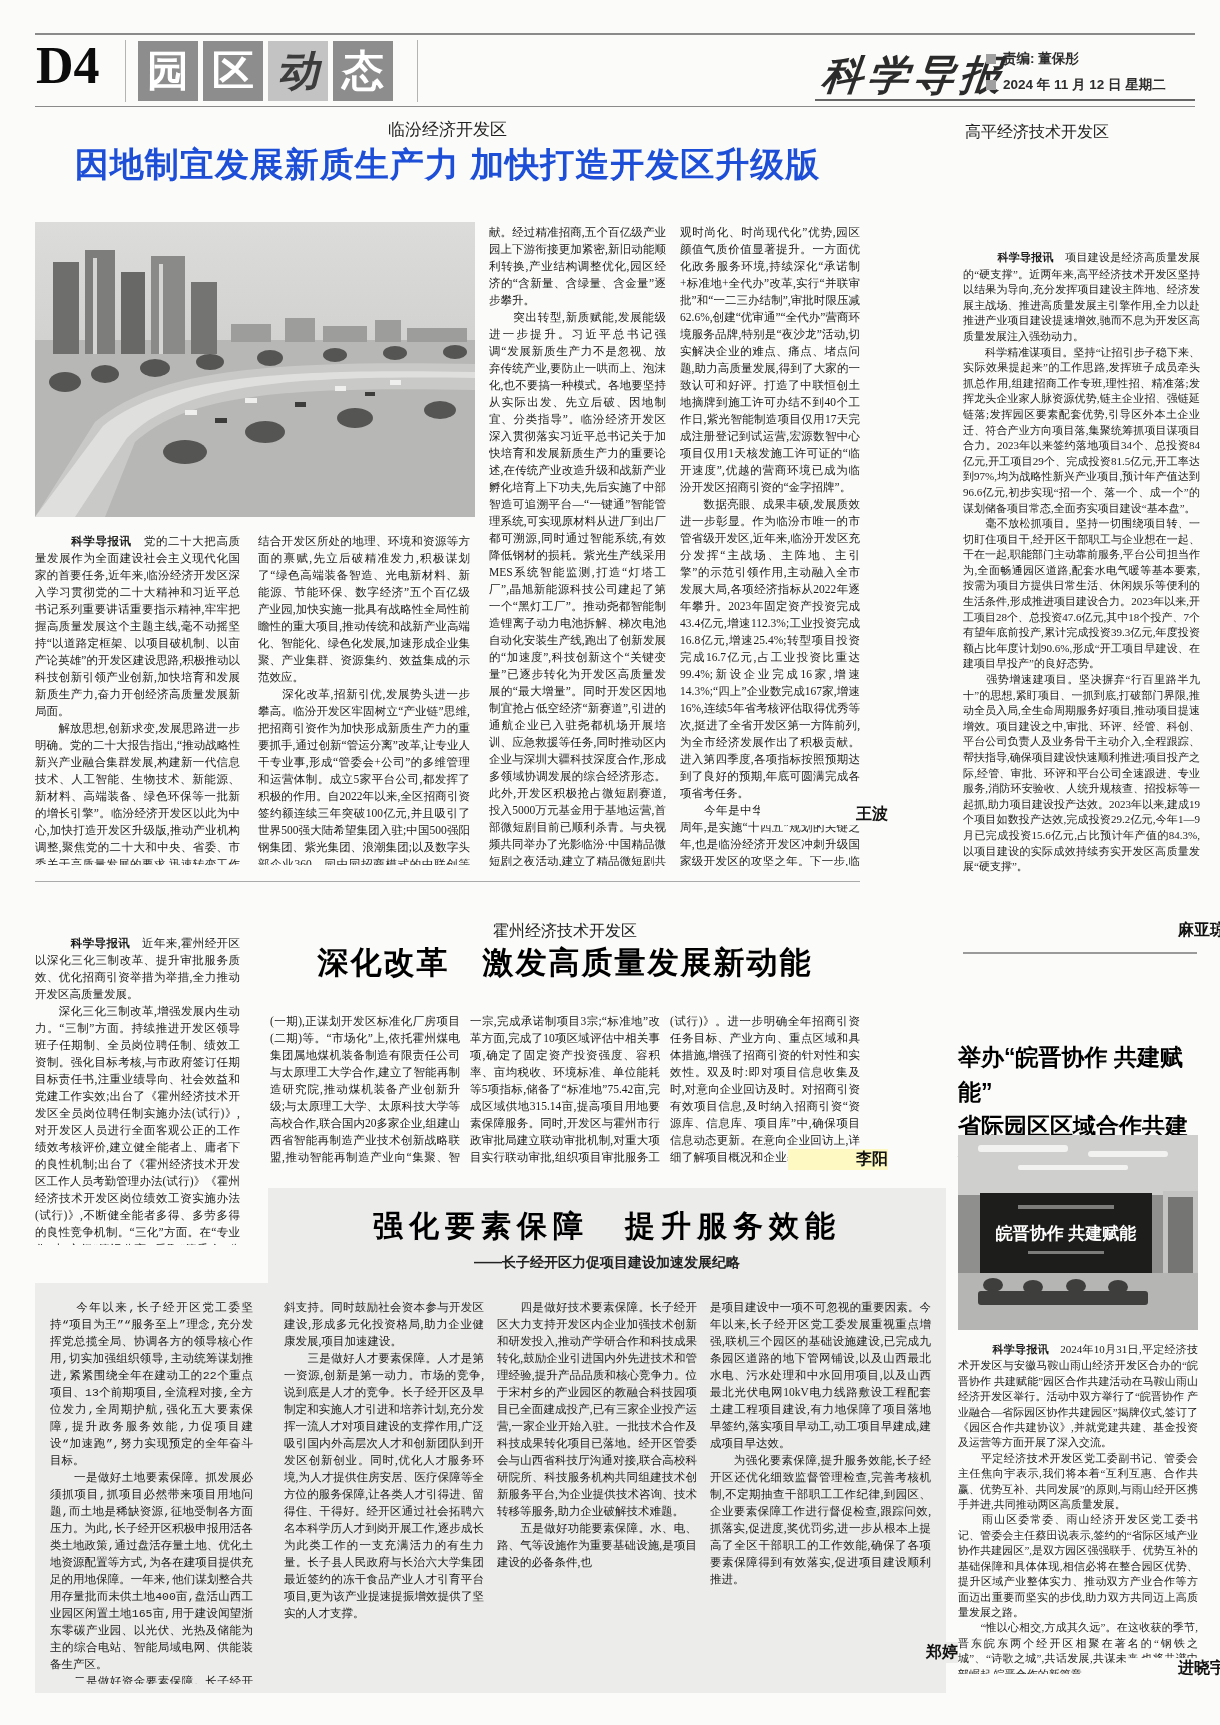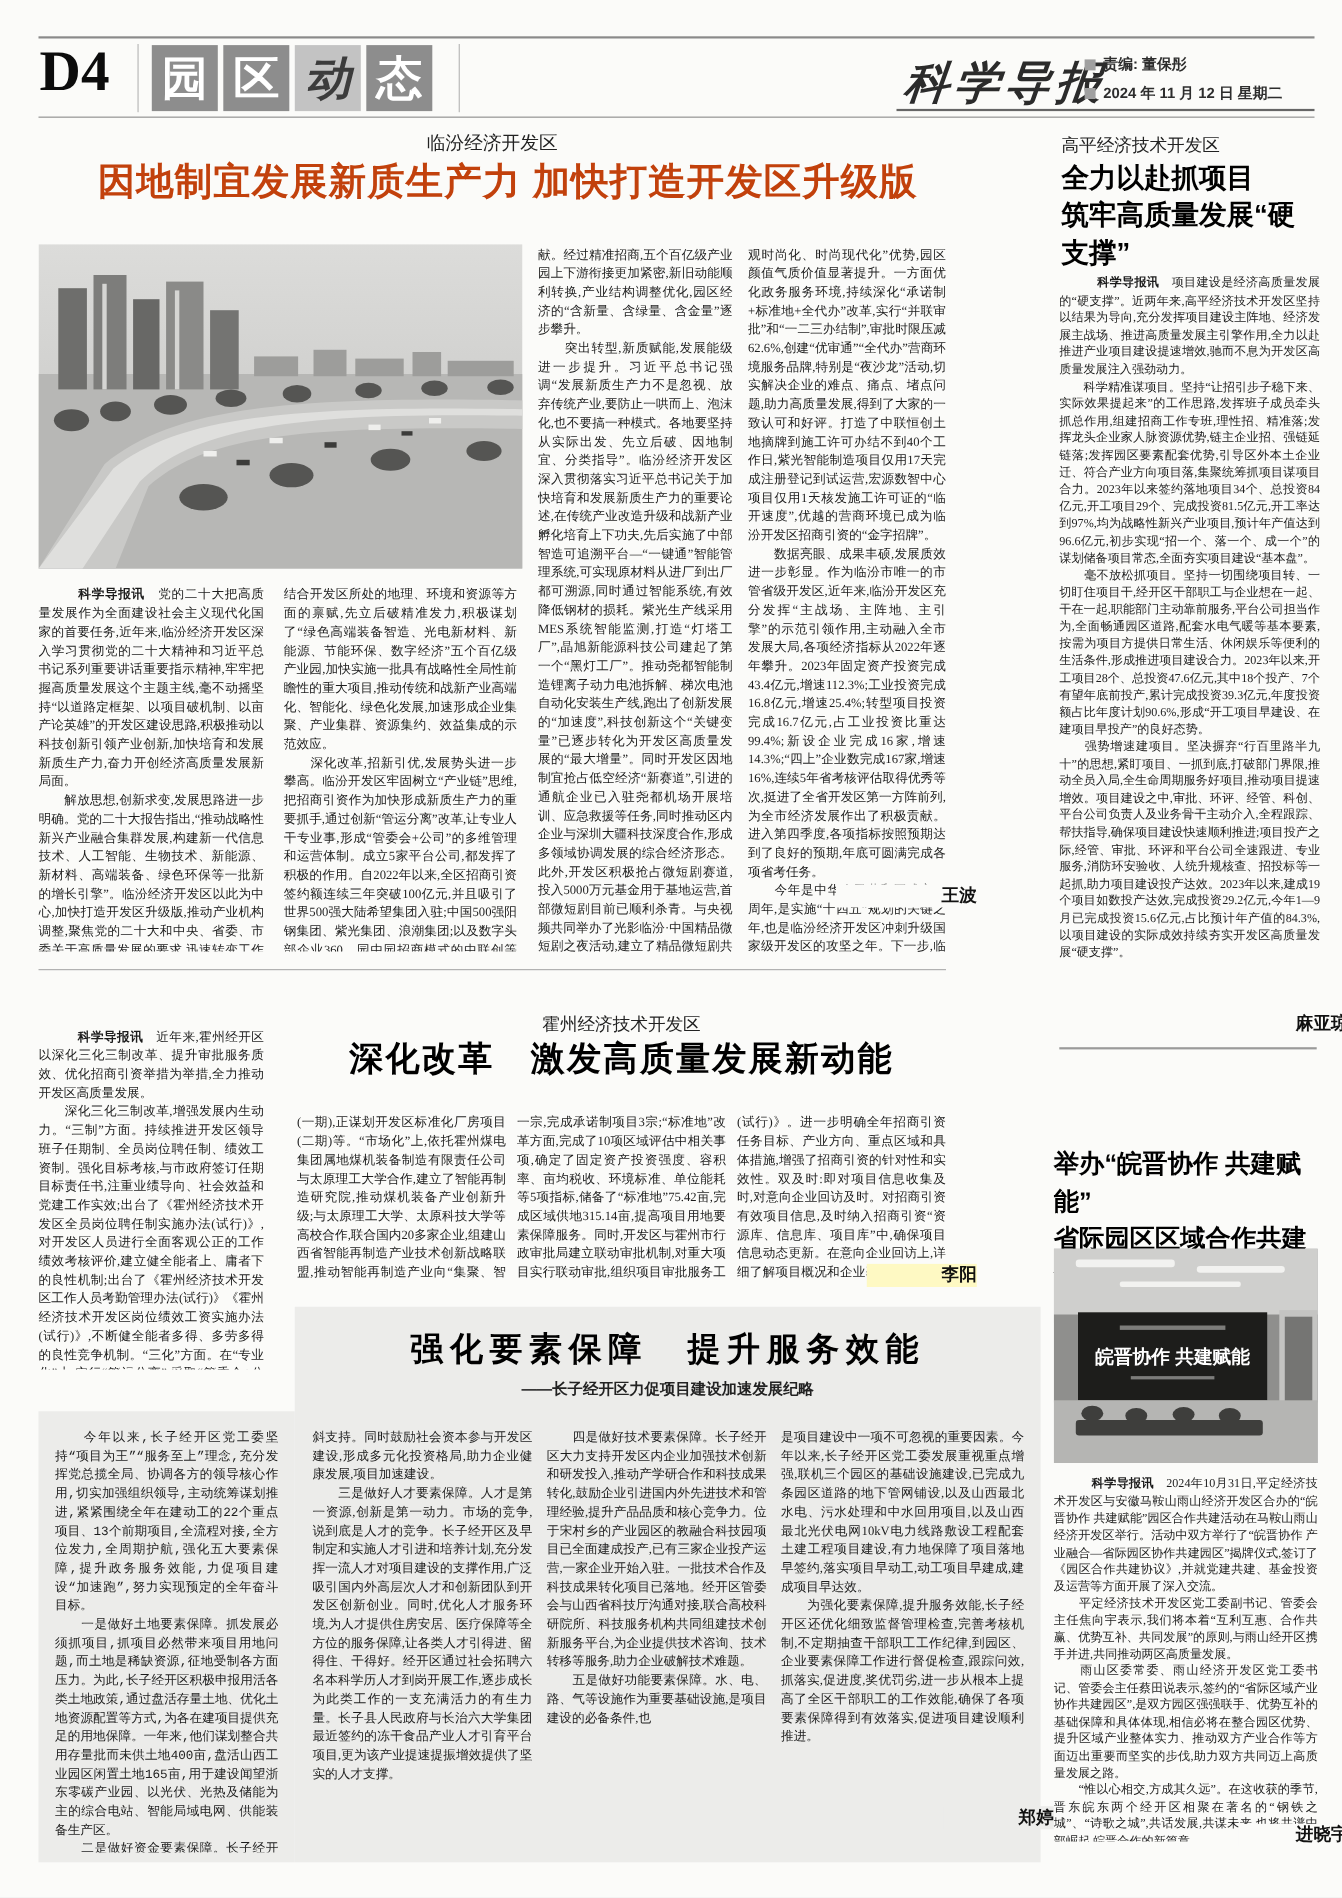--- a/index.html
+++ b/index.html
@@ -21,22 +21,22 @@
   .hmeta .row{display:flex;align-items:center;gap:7px;margin-bottom:8px;}
   .sq{width:10px;height:10px;background:#a0a0a0;display:inline-block;}
   
   .coltext{font-size:11.5px;line-height:17px;text-align:justify;overflow:hidden;
            white-space:pre-wrap;color:#1c1c1c;}
   .agency{font-weight:bold;font-family:Liberation Mono, monospace;padding-left:12px;}
   .byline{font-size:16px;font-weight:bold;font-family:"Liberation Sans",sans-serif;text-align:right;color:#111;padding-left:28px;}
   .kicker{font-family:Liberation Mono, monospace;color:#222;}
   
   .lf-kicker{left:35px;top:118px;width:825px;text-align:center;font-size:17px;}
-  .lf-headline{left:39px;top:142px;width:845px;text-align:center;font-size:34px;font-weight:900;
-               font-family:"Liberation Sans",sans-serif;color:#c2410c;letter-spacing:1px;}
+  .lf-headline{left:25px;top:142px;width:845px;text-align:center;font-size:34px;font-weight:900;
+               font-family:"Liberation Sans",sans-serif;color:#1d4ed8;letter-spacing:1px;}
   .lf-photo{left:35px;top:222px;width:440px;height:295px;}
   .lf-col1{left:35px;top:533px;width:205px;height:332px;}
   .lf-col2{left:258px;top:533px;width:212px;height:332px;}
   .lf-col3{left:489px;top:224px;width:177px;height:642px;}
   .lf-col4{left:680px;top:224px;width:180px;height:642px;}
   .lf-byline{left:760px;top:804px;width:100px;background:#fbfbf9;}
   .div1{left:35px;top:881px;width:825px;height:1px;}
   
   .gp-kicker{left:965px;top:122px;font-size:16px;}
   .gp-headline{left:965px;top:146px;width:235px;font-size:25px;font-weight:bold;line-height:1.35;
@@ -165,24 +165,20 @@
 　　深化改革,招新引优,发展势头进一步攀高。临汾开发区牢固树立“产业链”思维,把招商引资作为加快形成新质生产力的重要抓手,通过创新“管运分离”改革,让专业人干专业事,形成“管委会+公司”的多维管理和运营体制。成立5家平台公司,都发挥了积极的作用。自2022年以来,全区招商引资签约额连续三年突破100亿元,并且吸引了世界500强大陆希望集团入驻;中国500强阳钢集团、紫光集团、浪潮集团;以及数字头部企业360、园中园招商模式的中联创等一大批行业领军企业入驻,为全区乃至全市经济发展作出突出贡</div>
   <div class="abs coltext lf-col3">献。经过精准招商,五个百亿级产业园上下游衔接更加紧密,新旧动能顺利转换,产业结构调整优化,园区经济的“含新量、含绿量、含金量”逐步攀升。
 　　突出转型,新质赋能,发展能级进一步提升。习近平总书记强调“发展新质生产力不是忽视、放弃传统产业,要防止一哄而上、泡沫化,也不要搞一种模式。各地要坚持从实际出发、先立后破、因地制宜、分类指导”。临汾经济开发区深入贯彻落实习近平总书记关于加快培育和发展新质生产力的重要论述,在传统产业改造升级和战新产业孵化培育上下功夫,先后实施了中部智造可追溯平台—“一键通”智能管理系统,可实现原材料从进厂到出厂都可溯源,同时通过智能系统,有效降低钢材的损耗。紫光生产线采用MES系统智能监测,打造“灯塔工厂”,晶旭新能源科技公司建起了第一个“黑灯工厂”。推动尧都智能制造锂离子动力电池拆解、梯次电池自动化安装生产线,跑出了创新发展的“加速度”,科技创新这个“关键变量”已逐步转化为开发区高质量发展的“最大增量”。同时开发区因地制宜抢占低空经济“新赛道”,引进的通航企业已入驻尧都机场开展培训、应急救援等任务,同时推动区内企业与深圳大疆科技深度合作,形成多领域协调发展的综合经济形态。此外,开发区积极抢占微短剧赛道,投入5000万元基金用于基地运营,首部微短剧目前已顺利杀青。与央视频共同举办了光影临汾·中国精品微短剧之夜活动,建立了精品微短剧共创点,以高质量微短剧创作为抓手,助力临汾市文化事业作出积极贡献。</div>
   <div class="abs coltext lf-col4">观时尚化、时尚现代化”优势,园区颜值气质价值显著提升。一方面优化政务服务环境,持续深化“承诺制+标准地+全代办”改革,实行“并联审批”和“一二三办结制”,审批时限压减62.6%,创建“优审通”“全代办”营商环境服务品牌,特别是“夜沙龙”活动,切实解决企业的难点、痛点、堵点问题,助力高质量发展,得到了大家的一致认可和好评。打造了中联恒创土地摘牌到施工许可办结不到40个工作日,紫光智能制造项目仅用17天完成注册登记到试运营,宏源数智中心项目仅用1天核发施工许可证的“临开速度”,优越的营商环境已成为临汾开发区招商引资的“金字招牌”。
 　　数据亮眼、成果丰硕,发展质效进一步彰显。作为临汾市唯一的市管省级开发区,近年来,临汾开发区充分发挥“主战场、主阵地、主引擎”的示范引领作用,主动融入全市发展大局,各项经济指标从2022年逐年攀升。2023年固定资产投资完成43.4亿元,增速112.3%;工业投资完成16.8亿元,增速25.4%;转型项目投资完成16.7亿元,占工业投资比重达99.4%;新设企业完成16家,增速14.3%;“四上”企业数完成167家,增速16%,连续5年省考核评估取得优秀等次,挺进了全省开发区第一方阵前列,为全市经济发展作出了积极贡献。进入第四季度,各项指标按照预期达到了良好的预期,年底可圆满完成各项省考任务。
 　　今年是中华人民共和国成立75周年,是实施“十四五”规划的关键之年,也是临汾经济开发区冲刺升级国家级开发区的攻坚之年。下一步,临汾开发区将坚决贯彻落实党的二十届三中全会各项决策部署,深入学习贯彻习近平总书记关于发展新质生产力的重要论述,牢牢把握高质量发展这个首要任务,围绕年初制定的经济目标,大力发展以高技术、高效能、高质量为特征的生产力,把产业做大做强,不断提升核心竞争力,蓄势而上,奋楫争先,在推动高质量发展全面提质提速的进程中交出一份亮丽的临汾答卷。</div>
   <div class="abs byline lf-byline">王波</div>
   <div class="abs rule div1" style="background:#aaa;"></div>
 
   <div class="abs kicker gp-kicker">高平经济技术开发区</div>
-  <div class="abs gp-headline">
-    <div>全力以赴抓项目</div>
-    <div>筑牢高质量发展“硬支撑”</div>
-  </div>
   <div class="abs coltext gp-body"><span>　　</span><b class="agency">科学导报讯　</b><span>项目建设是经济高质量发展的“硬支撑”。近两年来,高平经济技术开发区坚持以结果为导向,充分发挥项目建设主阵地、经济发展主战场、推进高质量发展主引擎作用,全力以赴推进产业项目建设提速增效,驰而不息为开发区高质量发展注入强劲动力。</span><span>
 </span><span>　　科学精准谋项目。坚持“让招引步子稳下来、实际效果提起来”的工作思路,发挥班子成员牵头抓总作用,组建招商工作专班,理性招、精准落;发挥龙头企业家人脉资源优势,链主企业招、强链延链落;发挥园区要素配套优势,引导区外本土企业迁、符合产业方向项目落,集聚统筹抓项目谋项目合力。2023年以来签约落地项目34个、总投资84亿元,开工项目29个、完成投资81.5亿元,开工率达到97%,均为战略性新兴产业项目,预计年产值达到96.6亿元,初步实现“招一个、落一个、成一个”的谋划储备项目常态,全面夯实项目建设“基本盘”。</span><span>
 </span><span>　　毫不放松抓项目。坚持一切围绕项目转、一切盯住项目干,经开区干部职工与企业想在一起、干在一起,职能部门主动靠前服务,平台公司担当作为,全面畅通园区道路,配套水电气暖等基本要素,按需为项目方提供日常生活、休闲娱乐等便利的生活条件,形成推进项目建设合力。2023年以来,开工项目28个、总投资47.6亿元,其中18个投产、7个有望年底前投产,累计完成投资39.3亿元,年度投资额占比年度计划90.6%,形成“开工项目早建设、在建项目早投产”的良好态势。</span><span>
 </span><span>　　强势增速建项目。坚决摒弃“行百里路半九十”的思想,紧盯项目、一抓到底,打破部门界限,推动全员入局,全生命周期服务好项目,推动项目提速增效。项目建设之中,审批、环评、经管、科创、平台公司负责人及业务骨干主动介入,全程跟踪、帮扶指导,确保项目建设快速顺利推进;项目投产之际,经管、审批、环评和平台公司全速跟进、专业服务,消防环安验收、人统升规核查、招投标等一起抓,助力项目建设投产达效。2023年以来,建成19个项目如数投产达效,完成投资29.2亿元,今年1—9月已完成投资15.6亿元,占比预计年产值的84.3%,以项目建设的实际成效持续夯实开发区高质量发展“硬支撑”。</span></div>
   <div class="abs byline gp-byline">麻亚琼</div>
   <div class="abs div2"></div>
 
   <div class="abs hz-headline">深化改革　激发高质量发展新动能</div>
   <div class="abs kicker hz-kicker">霍州经济技术开发区</div>
   <div class="abs coltext hz-intro"><span>　　</span><b class="agency">科学导报讯　</b><span>近年来,霍州经开区以深化三化三制改革、提升审批服务质效、优化招商引资举措为举措,全力推动开发区高质量发展。

